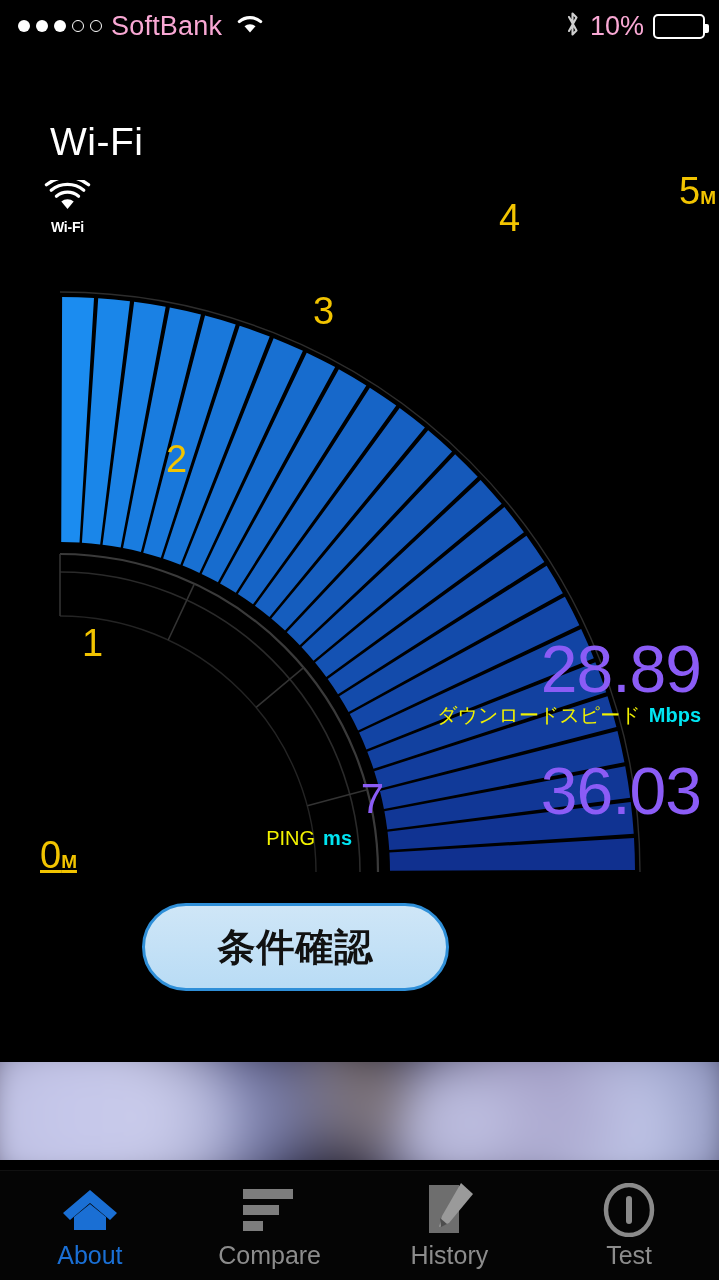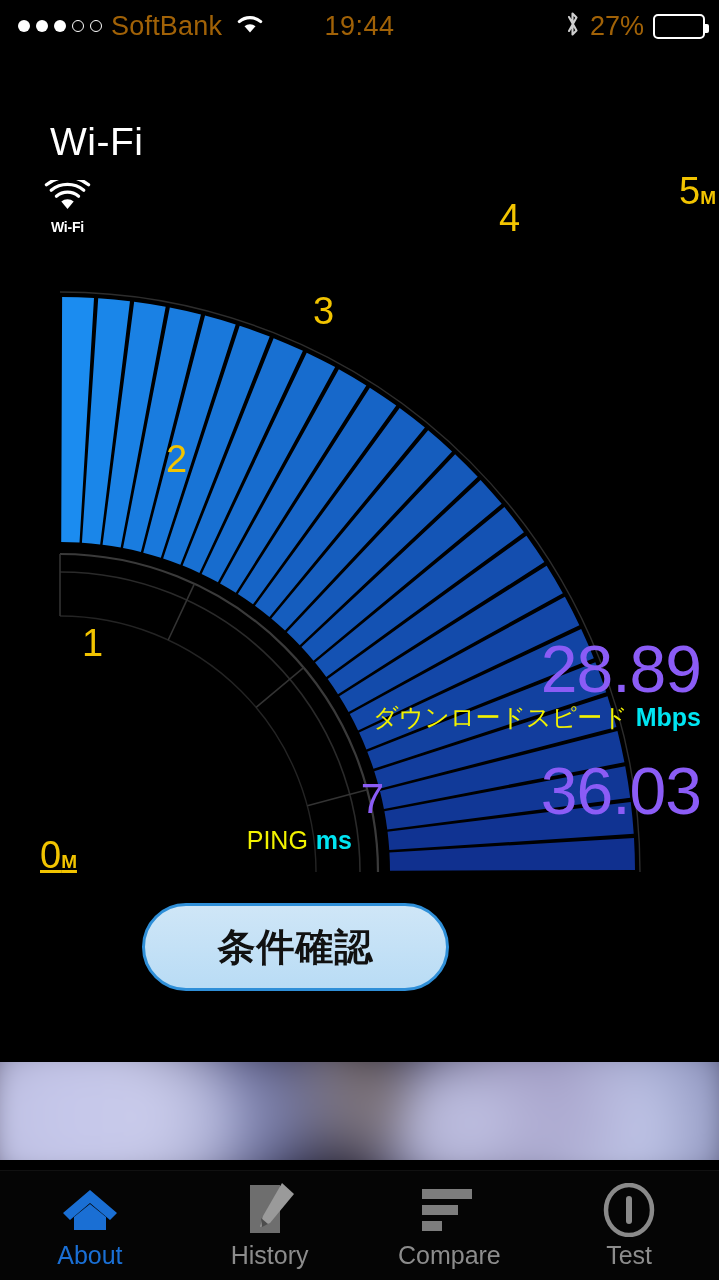--- a/index.html
+++ b/index.html
@@ -8,21 +8,21 @@
     background:#000;
     font-family:"Liberation Sans", sans-serif;
     overflow:hidden;
   }
   .phone { position:relative; width:719px; height:1280px; background:#000; }
 
   
   .statusbar {
     position:absolute; top:0; left:0; width:719px; height:52px;
     display:flex; align-items:center;
-    color:#a16207;
+    color:#f9a8d4;
   }
   .sb-left { position:absolute; left:18px; display:flex; align-items:center; gap:9px; }
   .dots { display:flex; align-items:center; gap:6px; }
   .dot { width:12px; height:12px; border-radius:50%; background:#fff; }
   .dot.hollow { background:transparent; border:1.6px solid #fff; }
   .carrier { font-size:27px; letter-spacing:.2px; }
   .sb-wifi { margin-left:4px; }
   .sb-time {
     position:absolute; left:0; width:719px; text-align:center;
     font-size:27px; font-weight:400; letter-spacing:.5px;
@@ -65,21 +65,21 @@
   .readouts { position:absolute; left:0; top:0; width:719px; height:1280px; pointer-events:none; }
 
   .big-num {
     position:absolute; color:#8b5cf6; font-size:66px; font-weight:400;
     line-height:1; letter-spacing:-1px; text-align:right;
   }
   .dl-num { right:18px; top:636px; }
   .ul-num { right:18px; top:758px; }
   .ping-num { right:336px; top:778px; font-size:42px; }
 
-  .lbl-row { position:absolute; white-space:nowrap; font-size:25px; line-height:1; }
+  .lbl-row { position:absolute; white-space:nowrap; font-size:20px; line-height:1; }
   .lbl-jp { color:#f2f200; }
   .lbl-unit { color:#00e5f2; font-weight:bold; }
   .dl-lbl { right:18px; top:705px; }
   .ul-lbl { right:18px; top:828px; }
   .ping-lbl { right:367px; top:828px; }
   .lbl-row .lbl-unit { margin-left:8px; }
 
   
   .btn-row {
     position:absolute; left:0; top:903px; width:591px; height:92px;
@@ -156,29 +156,28 @@
       </div>
       <span class="carrier">SoftBank</span>
       <span class="sb-wifi">
         <svg width="30" height="23" viewBox="0 0 30 23">
           <path d="M15 19.5 L9.5 13.2 a8.4 8.4 0 0 1 11 0 Z" fill="#fff"></path>
           <path d="M4.3 8.6 a16.5 16.5 0 0 1 21.4 0" stroke="#fff" stroke-width="3.1" fill="none" stroke-linecap="round"></path>
         </svg>
       </span>
     </div>
 
-    <div class="sb-time">19:44</div>
 
     <div class="sb-right">
       <span>
         <svg width="17" height="28" viewBox="0 0 17 28">
           <path d="M5 7 L12.5 20.5 L8.5 24.5 L8.5 3.5 L12.5 7.5 L5 21" stroke="#cfcfcf" stroke-width="2.1" fill="none" stroke-linejoin="round" stroke-linecap="round"></path>
         </svg>
       </span>
-      <span class="batt-pct">27%</span>
+      <span class="batt-pct">10%</span>
       <span class="batt">
         <span class="batt-fill"></span>
       </span>
     </div>
   </div>
 
   <div class="net-title">Wi-Fi</div>
 
   <div class="net-badge">
     <span>
@@ -275,38 +274,38 @@
         <svg width="58" height="46" viewBox="0 0 58 46">
           <path d="M29 3 L56 26 L49 33 L29 16 L9 33 L2 26 Z" fill="#1a6fd4"></path>
           <path d="M13 30 L29 17 L45 30 L45 43 L13 43 Z" fill="#1a6fd4"></path>
         </svg>
       </span>
       <span class="tab-lbl">About</span>
     </div>
 
     <div class="tab">
       <span class="tab-ico">
+        <svg width="58" height="48" viewBox="0 0 58 48">
+          <rect x="2" y="3" width="50" height="10" fill="#7d7d7d"></rect>
+          <rect x="2" y="19" width="36" height="10" fill="#7d7d7d"></rect>
+          <rect x="2" y="35" width="20" height="10" fill="#7d7d7d"></rect>
+        </svg>
+      </span>
+      <span class="tab-lbl">Compare</span>
+    </div>
+
+    <div class="tab">
+      <span class="tab-ico">
         <svg width="52" height="54" viewBox="0 0 52 54">
           <path d="M6 2 H36 V50 H6 Z" fill="#6e6e6e"></path>
           <path d="M38 0 L50 11 L26 40 L16 44 L19 33 Z" fill="#9a9a9a"></path>
           <path d="M17 35 L24 41 L18 44 Z" fill="#4d4d4d"></path>
         </svg>
       </span>
       <span class="tab-lbl">History</span>
-    </div>
-
-    <div class="tab">
-      <span class="tab-ico">
-        <svg width="58" height="48" viewBox="0 0 58 48">
-          <rect x="2" y="3" width="50" height="10" fill="#7d7d7d"></rect>
-          <rect x="2" y="19" width="36" height="10" fill="#7d7d7d"></rect>
-          <rect x="2" y="35" width="20" height="10" fill="#7d7d7d"></rect>
-        </svg>
-      </span>
-      <span class="tab-lbl">Compare</span>
     </div>
 
     <div class="tab">
       <span class="tab-ico">
         <svg width="54" height="54" viewBox="0 0 54 54">
           <ellipse cx="27" cy="27" rx="23" ry="25" fill="none" stroke="#8a8a8a" stroke-width="4.5"></ellipse>
           <rect x="24" y="13" width="6" height="28" rx="3" fill="#8a8a8a"></rect>
         </svg>
       </span>
       <span class="tab-lbl">Test</span>

